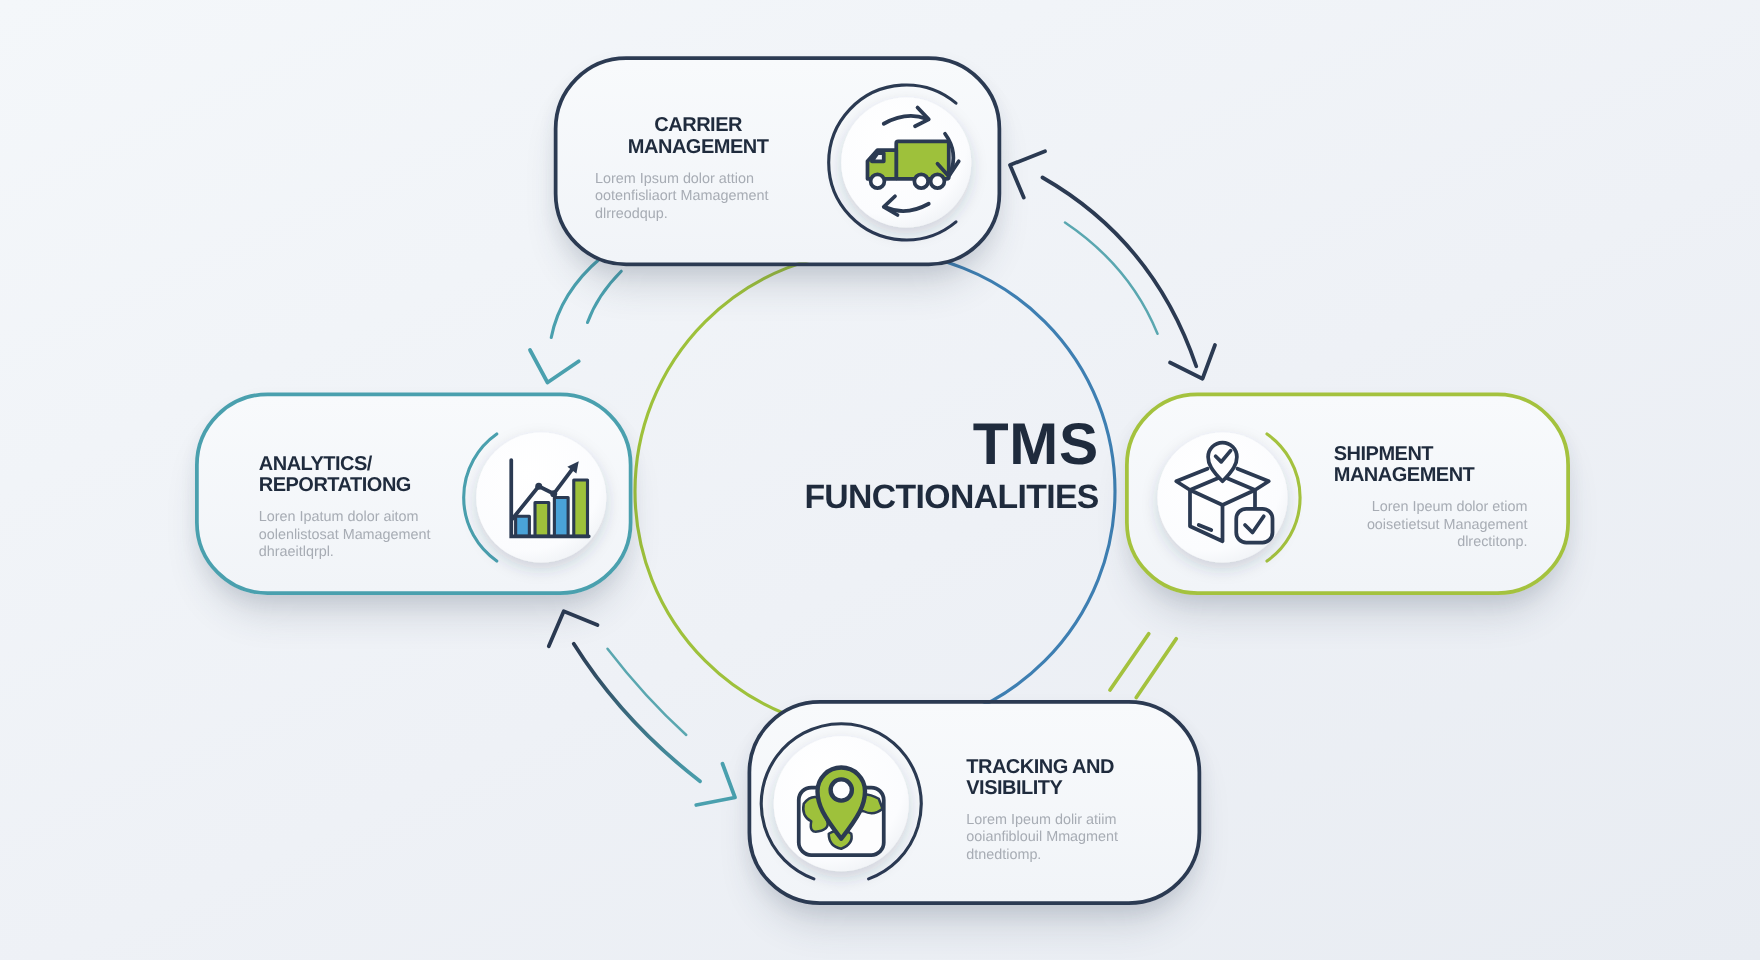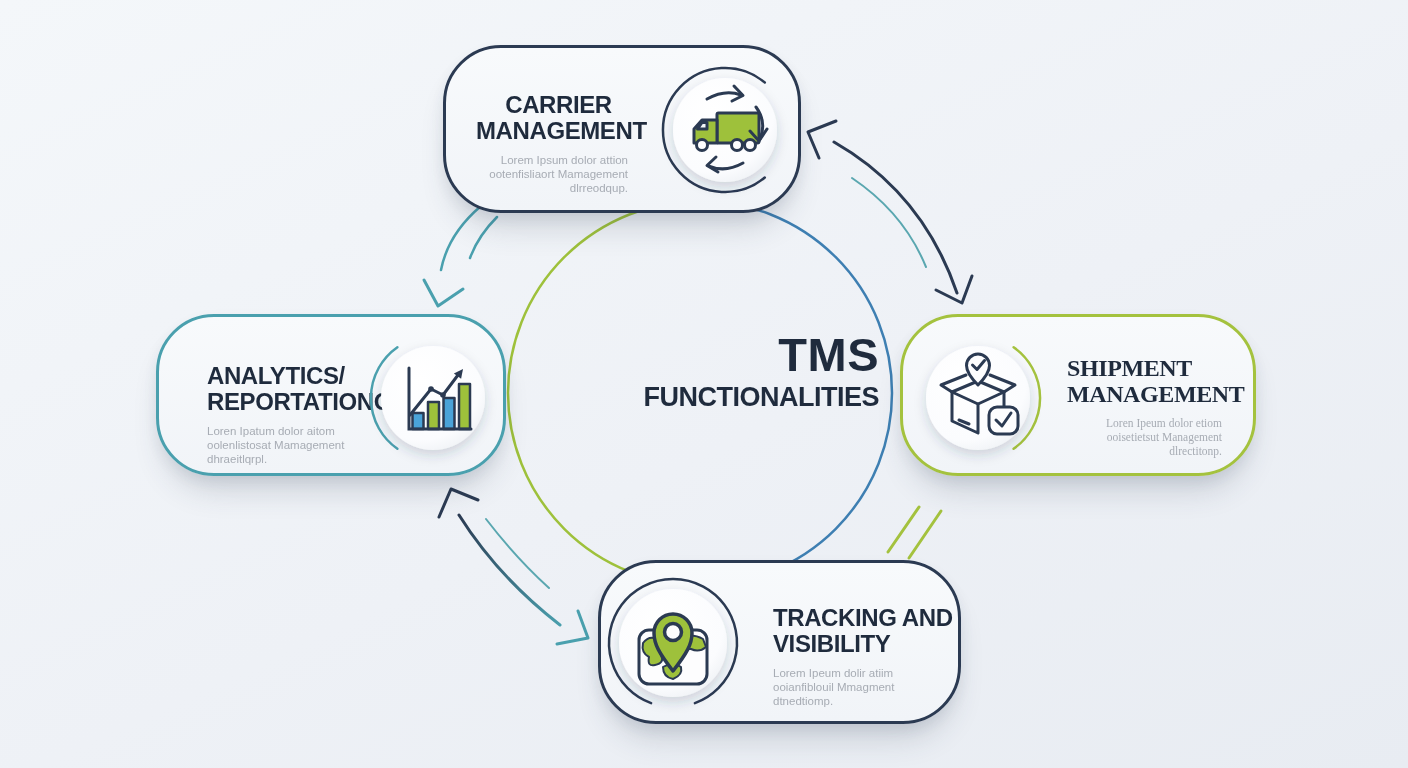--- a/index.html
+++ b/index.html
@@ -6,24 +6,24 @@
   .stage{position:relative;width:1408px;height:768px;overflow:hidden;
          background:linear-gradient(155deg,#f4f7fa 0%,#eef1f6 55%,#e8ecf2 100%);
          font-family:"Liberation Sans",sans-serif;}
   svg.connectors{position:absolute;left:0;top:0;z-index:1;}
   .center-label{position:absolute;left:517px;top:330px;width:362px;text-align:right;z-index:2;color:#1f2b3d;}
   .center-label .t1{font-size:47px;font-weight:bold;letter-spacing:0.5px;line-height:1.05;}
   .center-label .t2{font-size:27px;font-weight:bold;letter-spacing:-0.5px;margin-top:3px;}
   .card{position:absolute;z-index:3;background:linear-gradient(180deg,#f8fafc 0%,#f1f4f8 100%);
         border:3px solid #2b3a52;border-radius:58px;
         box-shadow:0 22px 32px -10px rgba(44,58,82,0.20),0 6px 14px rgba(44,58,82,0.07);}
-  .card.green{border-color:#a4c23e;font-family:Liberation Serif, serif;}
+  .card.green{border-color:#a4c23e;}
   .card.teal{border-color:#4aa0ae;}
   .txt{position:absolute;}
-  .card-title{font-size:24px;font-weight:bold;color:#1f2b3d;line-height:1.09;letter-spacing:-0.4px;}
+  .card-title{font-size:16px;font-weight:bold;color:#1f2b3d;line-height:1.09;letter-spacing:-0.4px;}
   .card-body{font-size:11.5px;color:#a7acb4;line-height:1.22;margin-top:9px;}
   .icon-wrap{position:absolute;width:140px;height:140px;}
   .tc{text-align:center;}
 </style>
 </head>
 <body>
 
 <div class="stage">
 
   <svg class="connectors" width="1408" height="768" viewBox="0 0 1408 768">
@@ -66,21 +66,21 @@
     <div class="t1">TMS</div>
     <div class="t2">FUNCTIONALITIES</div>
   </div>
 
   <div class="card" style="left:443px;top:45px;width:352px;height:162px;">
     <div class="txt tc" style="left:30px;top:44px;width:165px;">
       <div class="card-title">
         <div>CARRIER</div>
         <div>MANAGEMENT</div>
       </div>
-      <div class="card-body" style="text-align:right;width:152px;">Lorem Ipsum dolor attion ootenfisliaort Mamagement dlrreodqup.</div>
+      <div class="card-body" style="text-align:left;width:152px;">Lorem Ipsum dolor attion ootenfisliaort Mamagement dlrreodqup.</div>
     </div>
     <div class="icon-wrap" style="left:209px;top:12px;">
       <svg width="140" height="140" viewBox="0 0 140 140">
         <defs>
           <radialGradient id="g1" cx="38%" cy="32%" r="78%">
             <stop offset="0%" stop-color="#ffffff"></stop>
               <stop offset="75%" stop-color="#fbfcfe"></stop>
               <stop offset="100%" stop-color="#edf0f4"></stop>
           </radialGradient>
           <filter id="s1" x="-30%" y="-30%" width="160%" height="160%">

